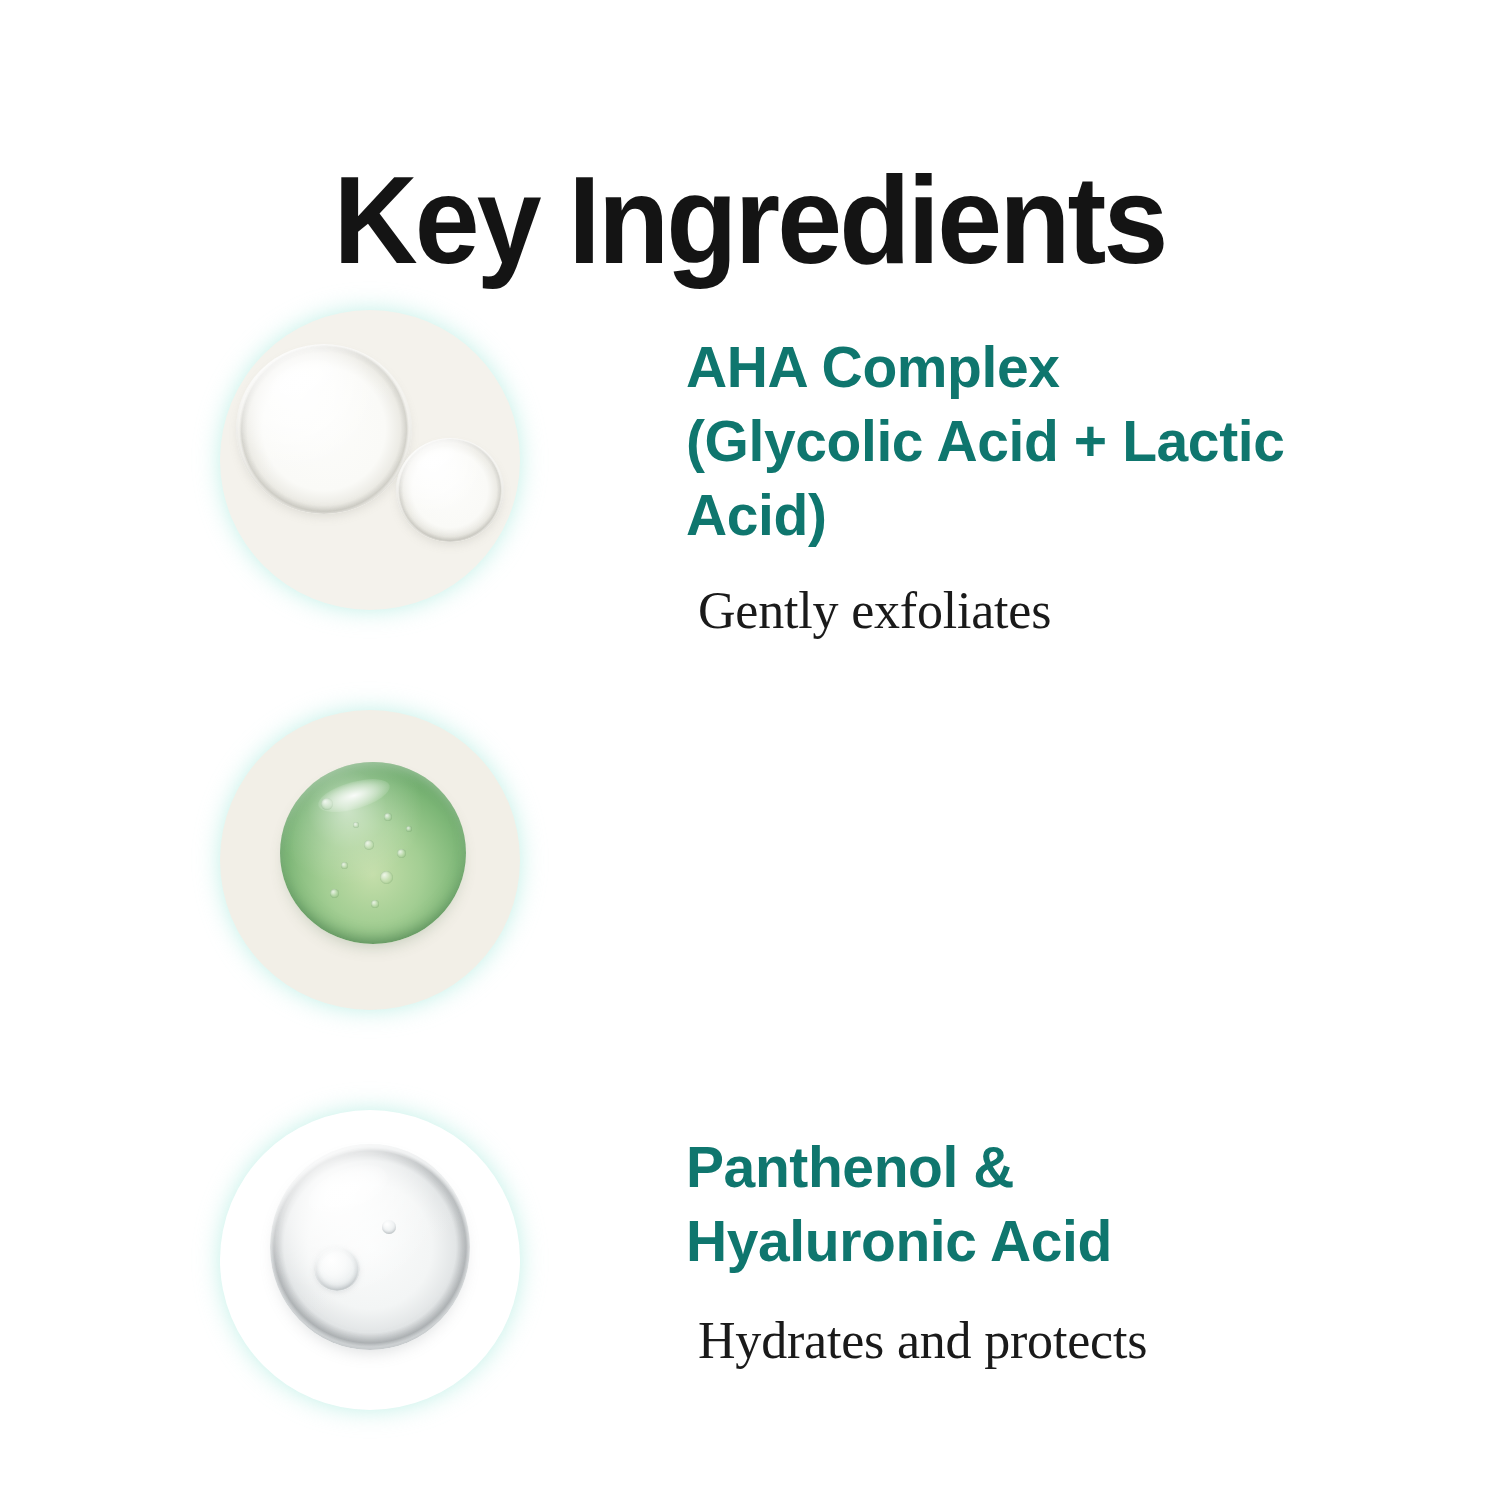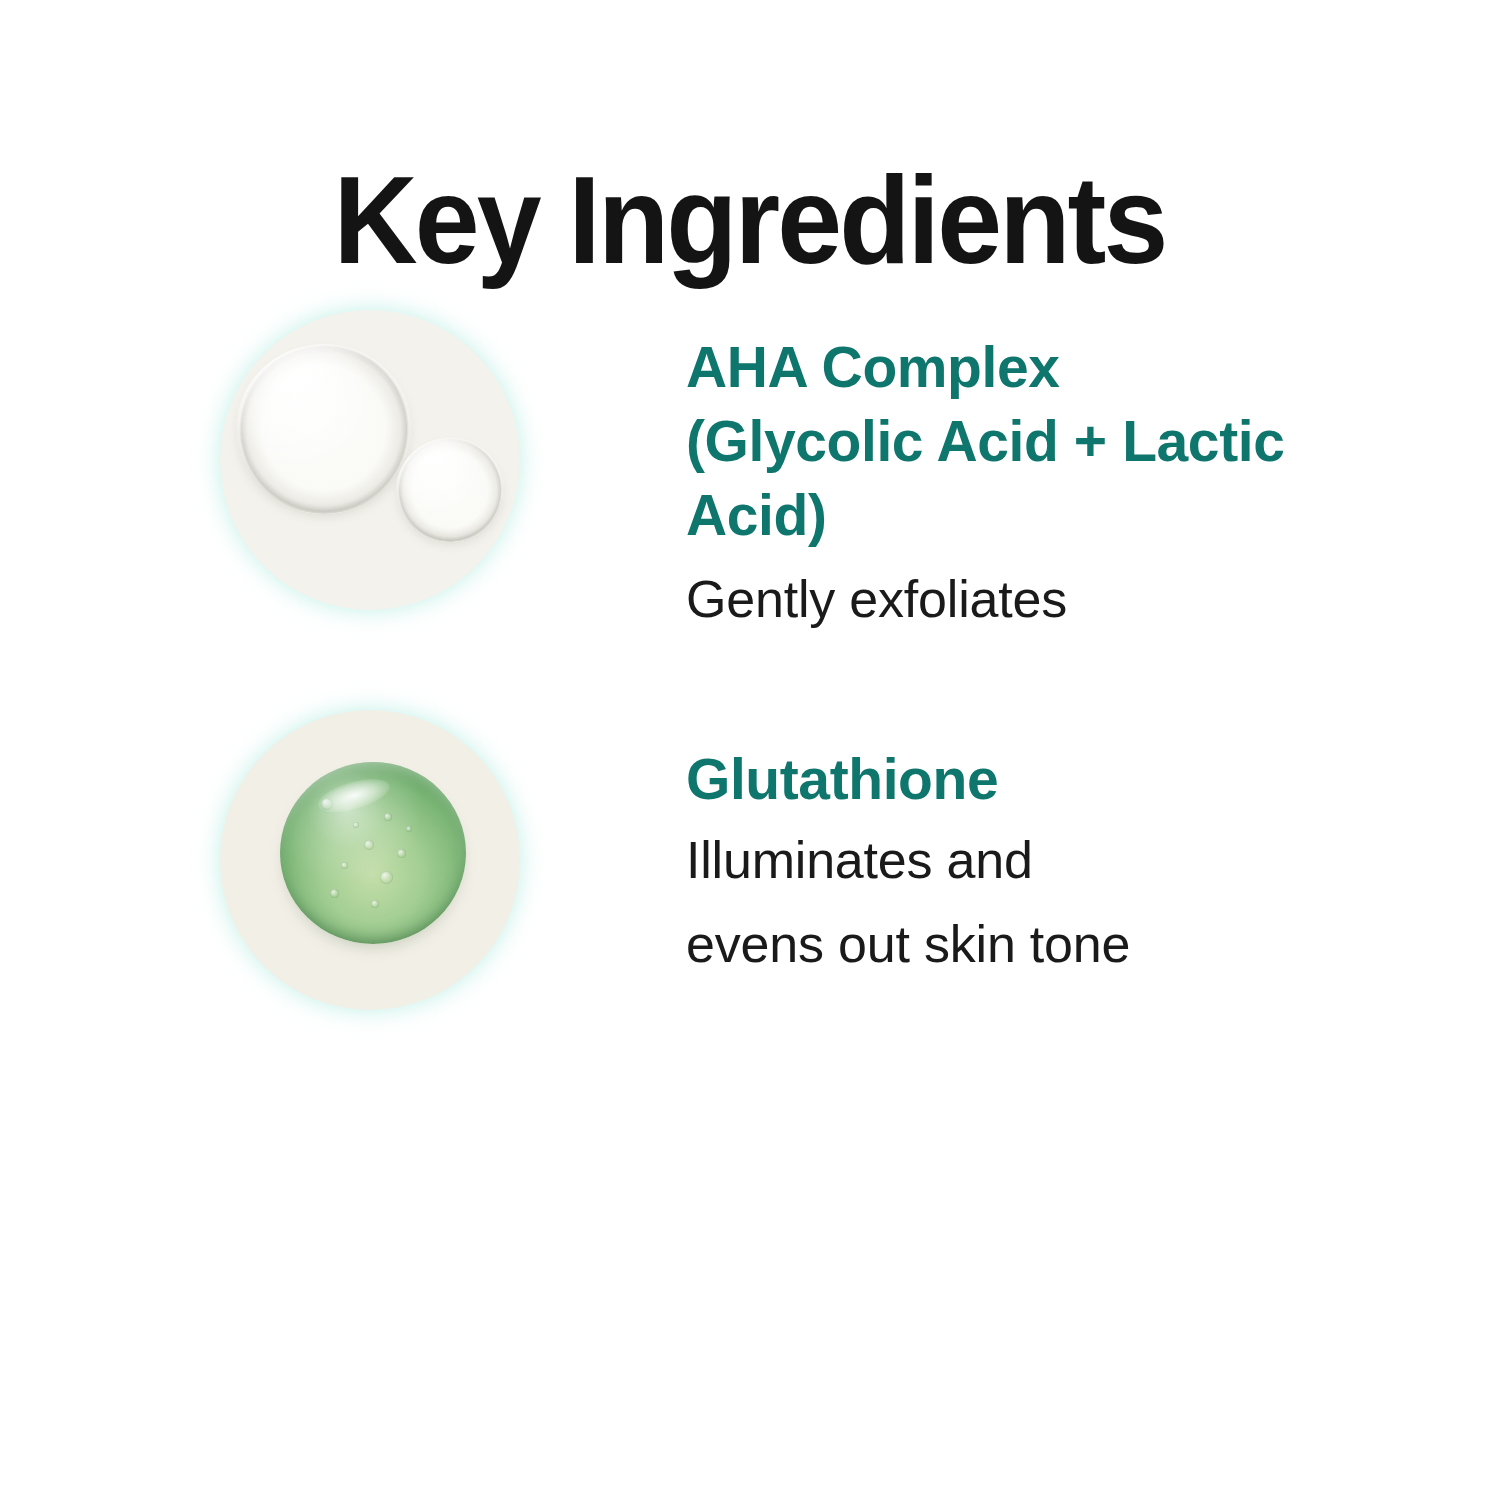--- a/index.html
+++ b/index.html
@@ -200,27 +200,27 @@
     font-family: "Liberation Sans", "DejaVu Sans", sans-serif;
     font-weight: 700;
     font-size: 57px;
     line-height: 74px;
     letter-spacing: -0.4px;
     color: #0f766e;
     margin: 0;
     white-space: pre-line;
   }
   .ing-desc {
-    font-family: Liberation Sans, sans-serif;
+    font-family: Liberation Serif, serif;
     font-weight: 400;
     font-size: 52px;
     line-height: 82px;
     letter-spacing: -0.2px;
     color: #1a1a1a;
-    margin: 0;
+    margin: 12px;
     padding-top: 6px;
     white-space: pre-line;
   }
   #row-2 .ing-desc { line-height: 84px; padding-top: 2px; }
   #row-3 .ing-desc { padding-top: 10px; }
 </style>
 </head>
 <body>
 
 <div class="page">
@@ -257,21 +257,34 @@
           <div class="bubble" style="left:33%; top:55%; width:7px;  height:7px;"></div>
           <div class="bubble" style="left:54%; top:60%; width:13px; height:13px;"></div>
           <div class="bubble" style="left:27%; top:70%; width:9px;  height:9px;"></div>
           <div class="bubble" style="left:49%; top:76%; width:8px;  height:8px;"></div>
           <div class="bubble" style="left:39%; top:33%; width:6px;  height:6px;"></div>
           <div class="bubble" style="left:68%; top:35%; width:6px;  height:6px;"></div>
         </div>
       </div>
     </div>
 
+  </div>
+
+  <div class="row" id="row-3">
+
+    <div class="swatch">
+      <div class="glow"></div>
+      <div class="disc white">
+        <div class="drop water" style="left:50px; top:34px; width:200px; height:206px;">
+          <div class="inner-drop" style="left:22%; top:50%; width:46px; height:44px;"></div>
+          <div class="micro-bubble" style="left:56%; top:37%; width:14px; height:14px;"></div>
+        </div>
+      </div>
+    </div>
+
     <div class="text-block">
-      <div class="ing-name">Glutathione</div>
-      <div class="ing-desc">Illuminates and
-evens out skin tone</div>
+      <div class="ing-name">Panthenol &amp;
+Hyaluronic Acid</div>
+      <div class="ing-desc">Hydrates and protects</div>
     </div>
   </div>
 
-
 </div>
 
 </body></html>

